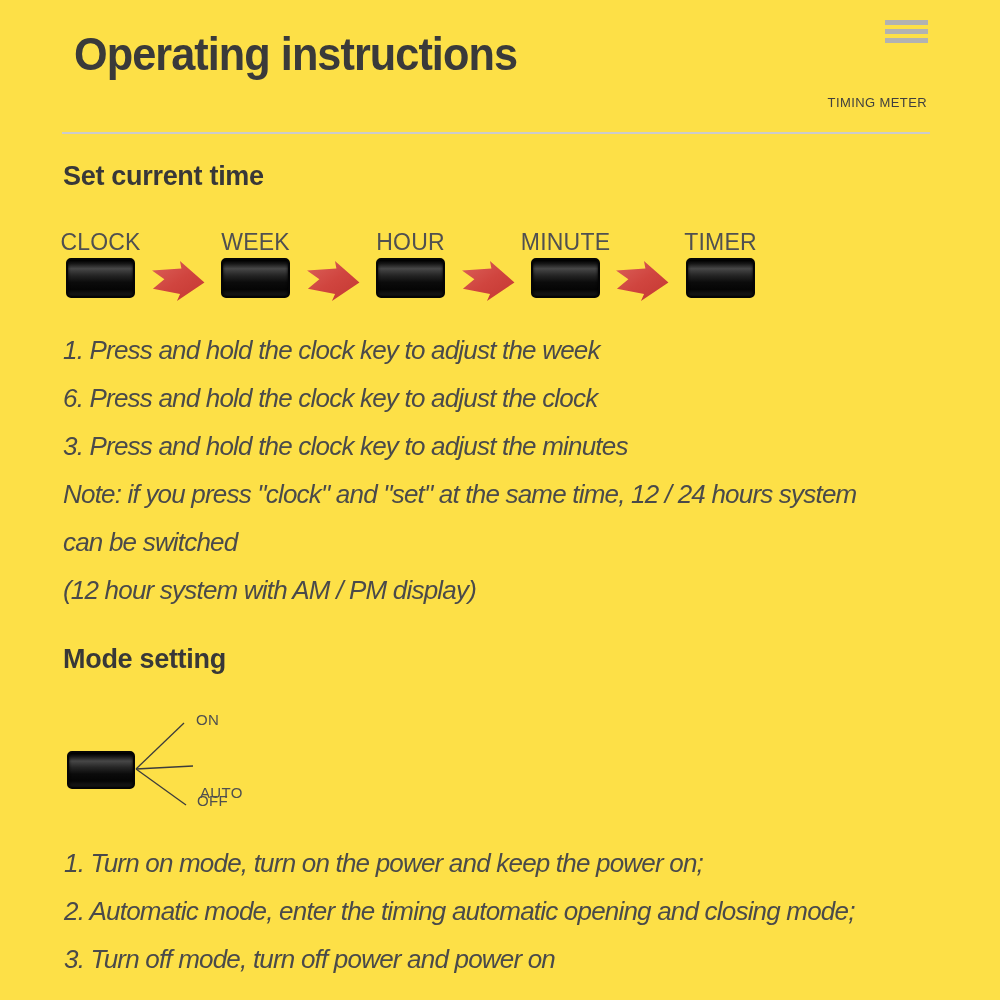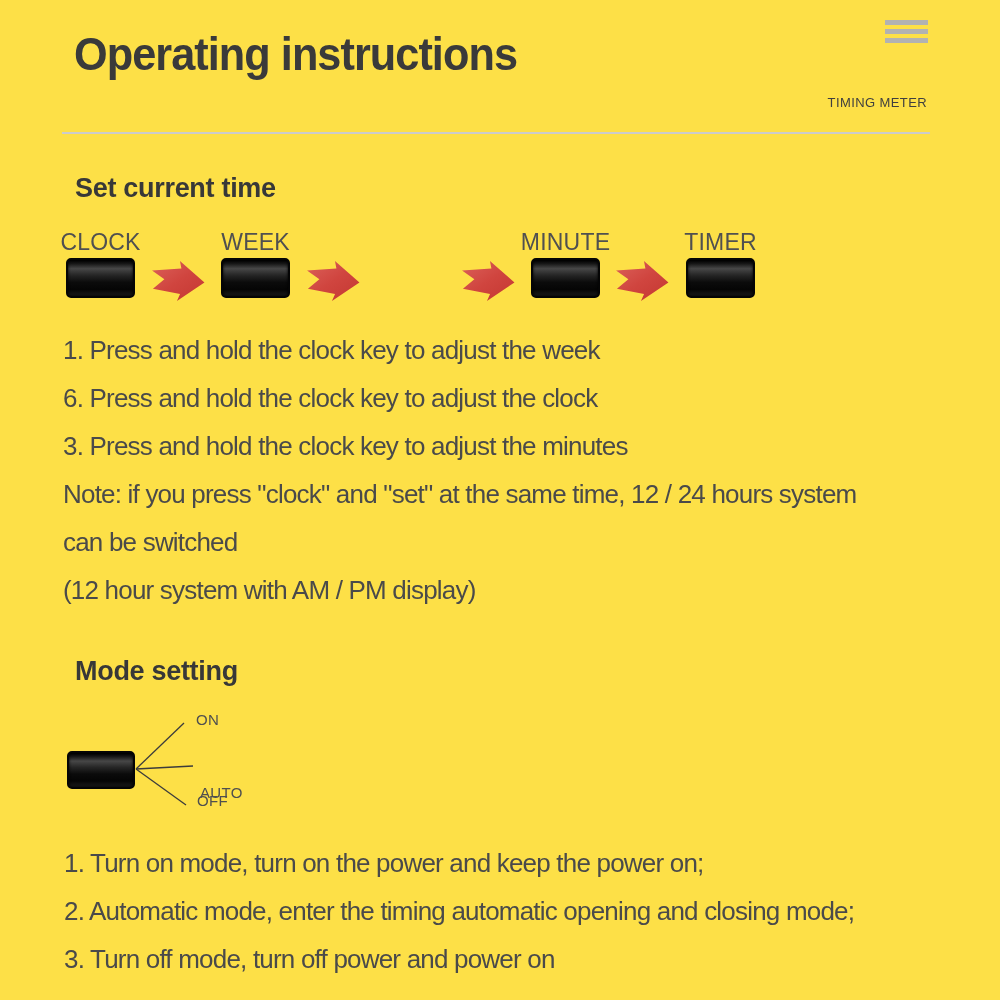--- a/index.html
+++ b/index.html
@@ -15,21 +15,21 @@
   }
   .menu{position:absolute;left:885px;top:20px;width:43px;cursor:pointer;}
   .menu i{display:block;width:43px;height:5px;background:#b2b2b2;margin-bottom:4px;}
   .brand{
     position:absolute;right:73px;top:95px;
     font-size:13px;color:#3f3f3f;letter-spacing:0.4px;white-space:nowrap;
   }
   .divider{position:absolute;left:62px;top:132px;width:868px;height:2px;background:#cccccc;}
   
   .h2{
-    position:absolute;left:63px;margin:12px;
+    position:absolute;left:63px;margin:0;
     font-size:27px;font-weight:700;color:#383838;letter-spacing:-0.3px;white-space:nowrap;
   }
   .h-set{top:161px;}
   .h-mode{top:644px;}
   
   .keygroup{position:absolute;top:229px;width:69px;height:70px;}
   .keylabel{
     position:absolute;left:50%;top:0;transform:translateX(-50%);
     font-size:23px;color:#505050;letter-spacing:0.2px;white-space:nowrap;
   }
@@ -39,21 +39,21 @@
     background:linear-gradient(180deg,#000 0%,#161616 10%,#474747 24%,#262626 42%,#0b0b0b 62%,#050505 82%,#181818 97%);
     box-shadow:inset 0 0 3px #000;
   }
   .modekey{top:751px;left:67px;width:68px;height:38px;position:absolute;}
   .modekey .key{top:0;width:68px;height:38px;}
   .arrow{position:absolute;top:260px;width:56px;height:42px;transform:rotate(3deg);}
   
   .list{position:absolute;font-size:26px;letter-spacing:-0.8px;line-height:48px;color:#4a4a4a;}
   .list-top{left:63px;top:326px;}
   .list-bottom{left:64px;top:839px;}
-  .line{white-space:nowrap;}
+  .line{white-space:nowrap;font-style:italic;}
   
   .fanlines{position:absolute;left:130px;top:705px;}
   .modelabel{
     position:absolute;font-size:15px;color:#4f4f4f;letter-spacing:0.3px;white-space:nowrap;
   }
   .m-on{left:196px;top:711px;}
   .m-auto{left:200px;top:752px;margin-top:32px;}
   .m-off{left:197px;top:792px;}
 </style>
 </head>
@@ -92,20 +92,24 @@
   <svg class="arrow" style="left:150px">
       <use href="#arrow"></use>
     </svg>
   <div class="keygroup" style="left:221px">
     <span class="keylabel">WEEK</span>
     <div class="key"></div>
   </div>
   <svg class="arrow" style="left:305px">
       <use href="#arrow"></use>
     </svg>
+  <div class="keygroup" style="left:376px">
+    <span class="keylabel">HOUR</span>
+    <div class="key"></div>
+  </div>
   <svg class="arrow" style="left:460px">
       <use href="#arrow"></use>
     </svg>
   <div class="keygroup" style="left:531px">
     <span class="keylabel">MINUTE</span>
     <div class="key"></div>
   </div>
   <svg class="arrow" style="left:614px">
       <use href="#arrow"></use>
     </svg>

